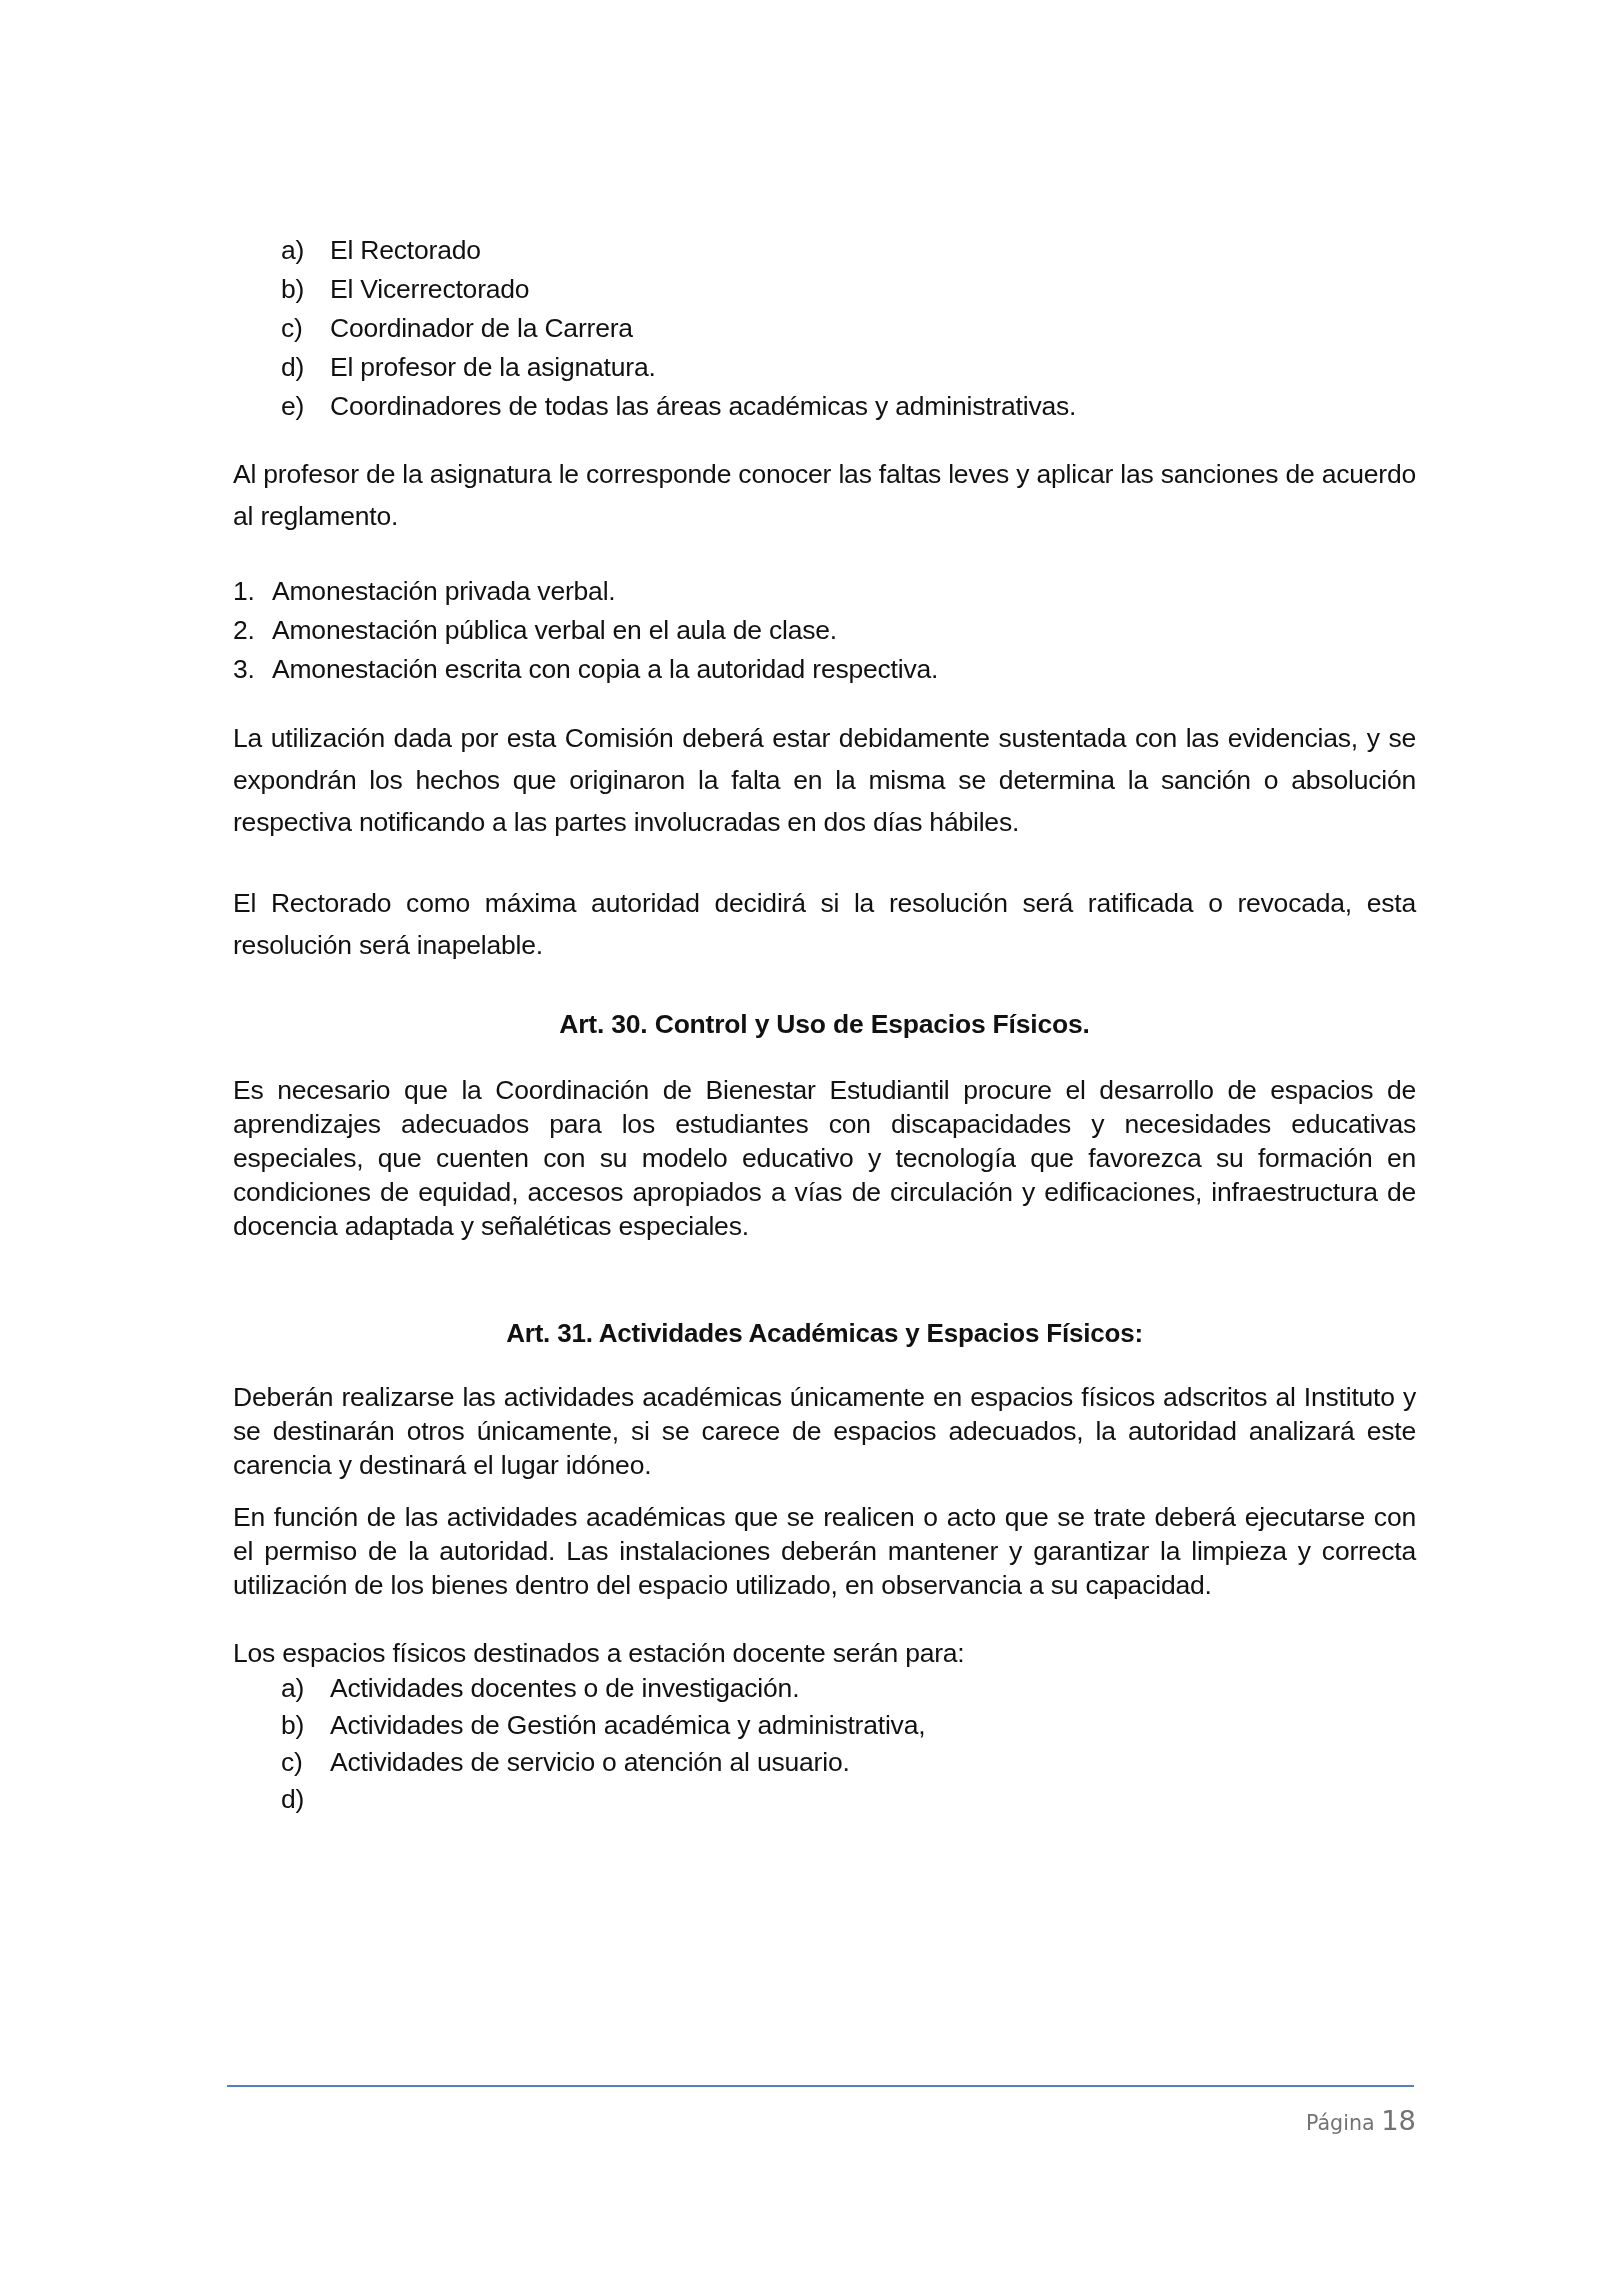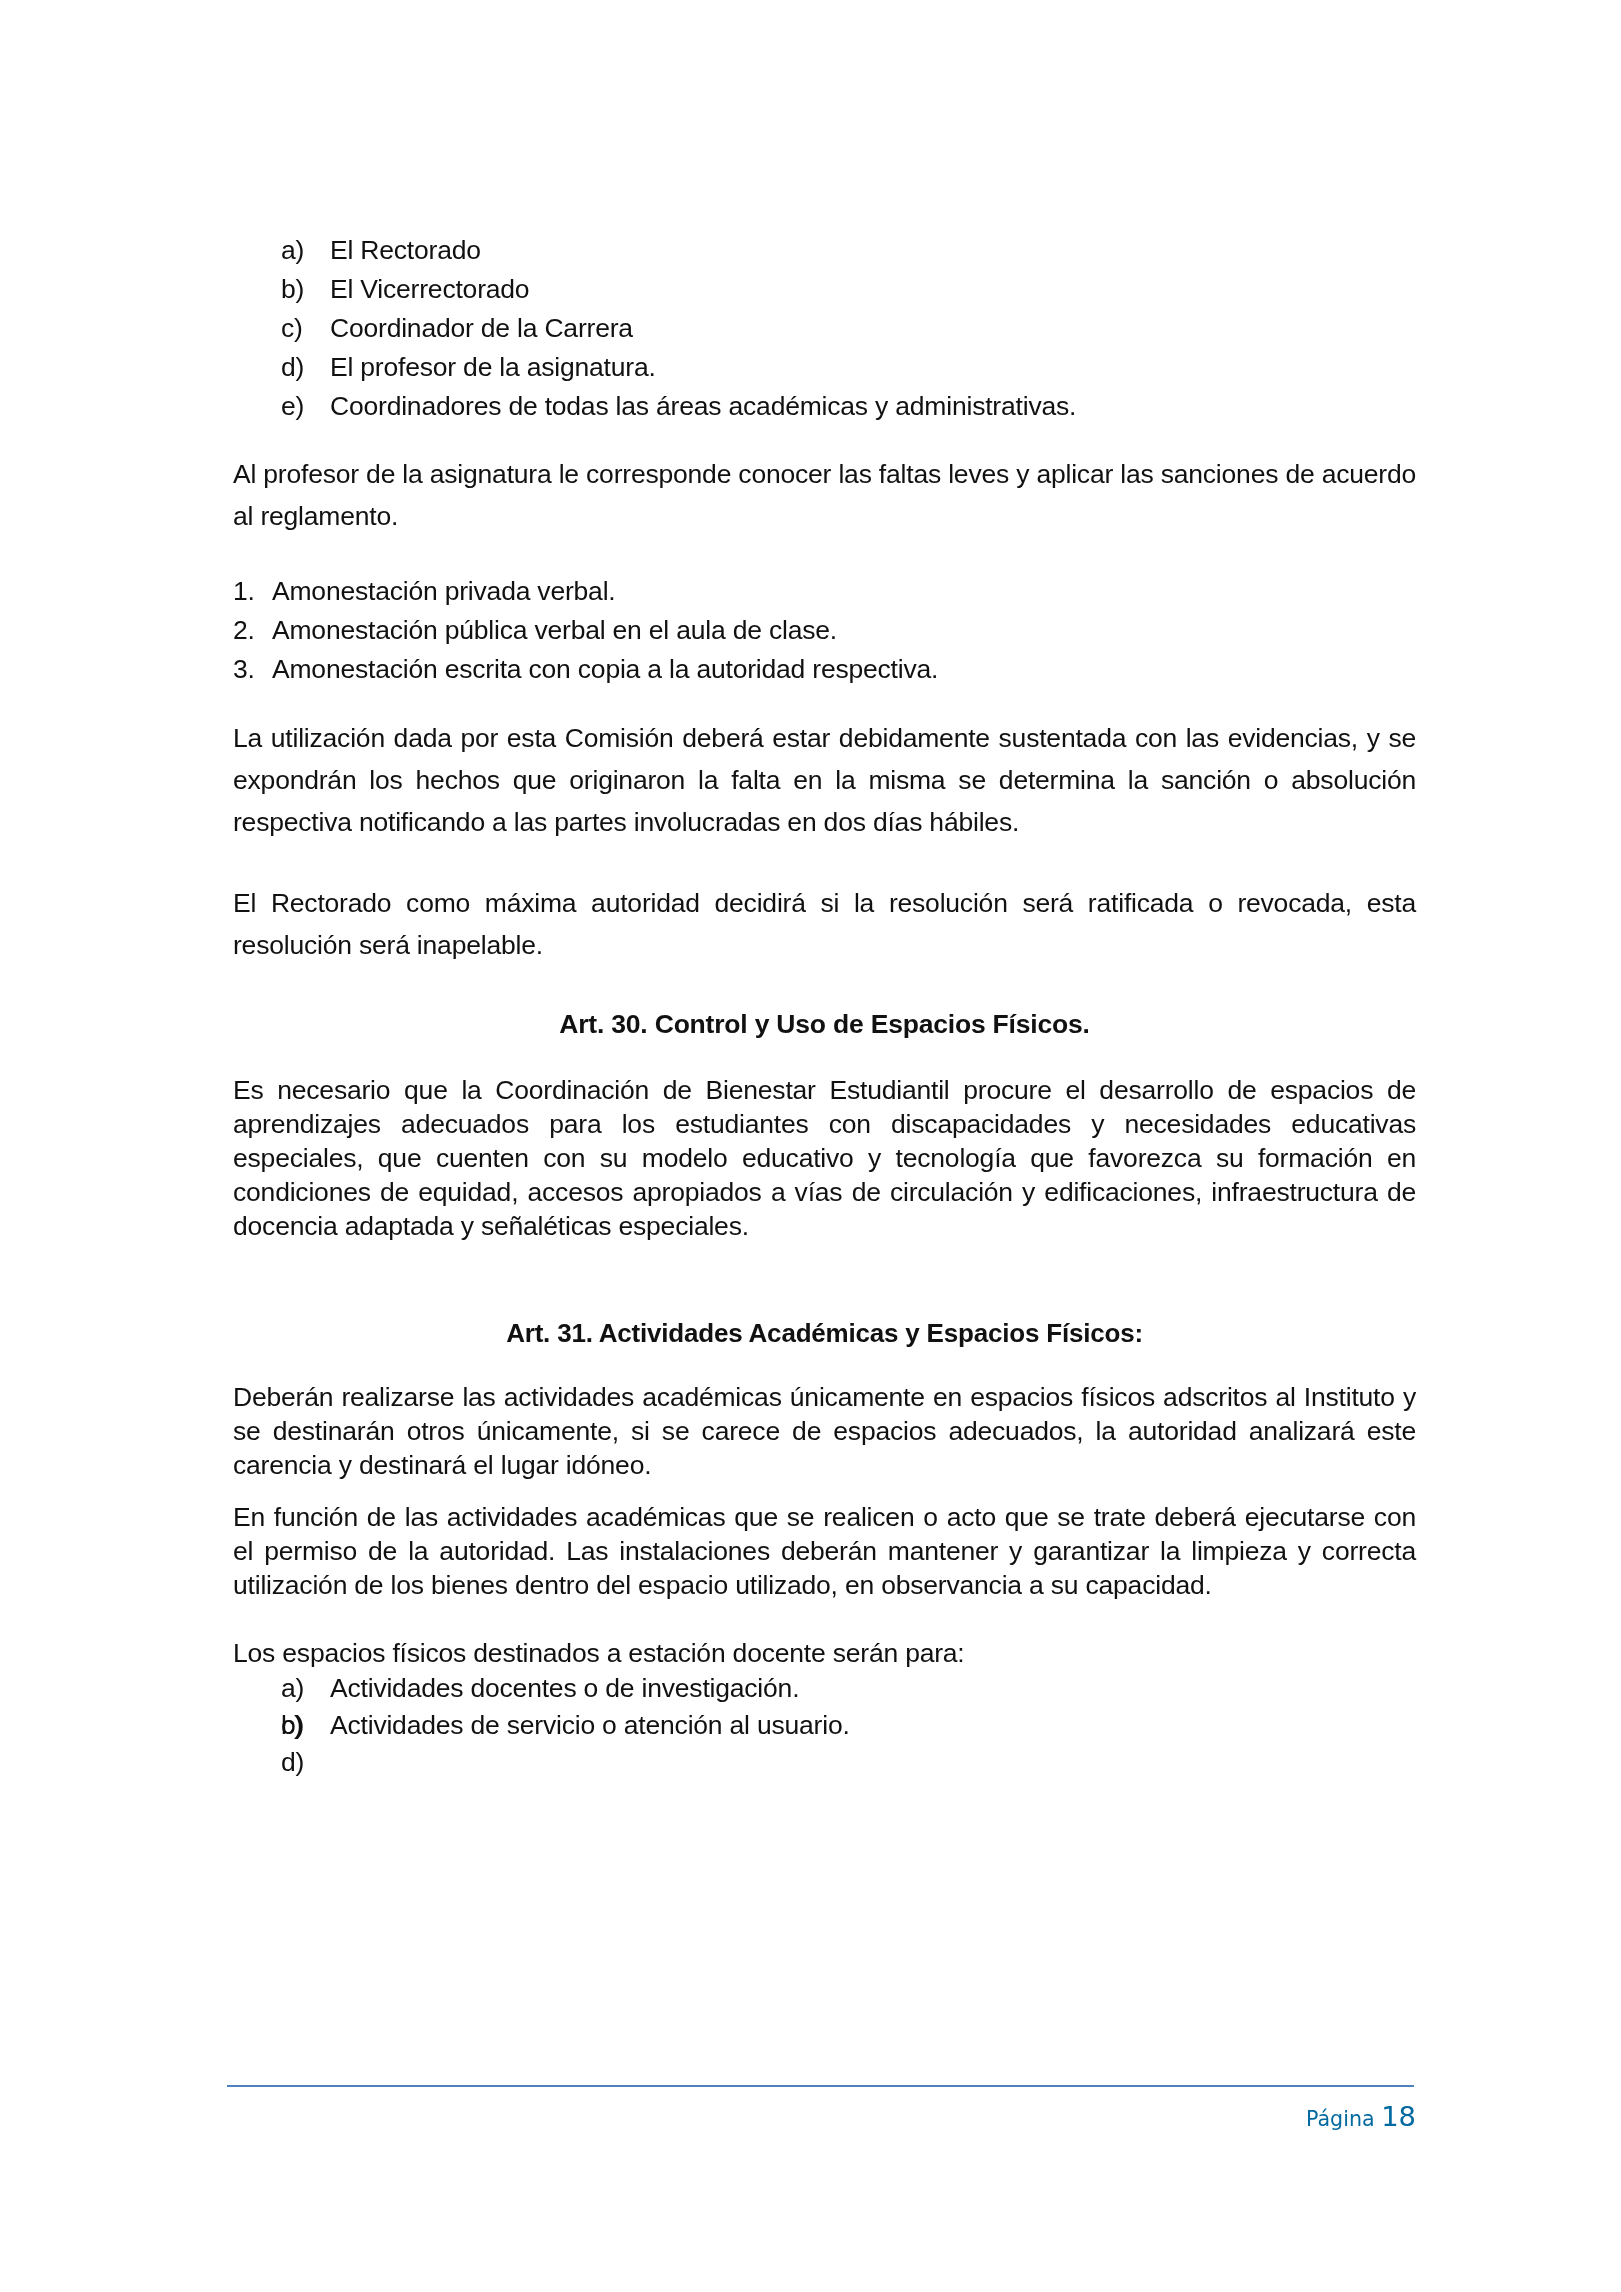--- a/index.html
+++ b/index.html
@@ -76,23 +76,23 @@
       top: 2085px;
       width: 1187px;
       height: 2px;
       background: #4f81bd;
     }
     .footer-page {
       position: absolute;
       right: 205px;
       top: 2100px;
       font-family: "DejaVu Sans", sans-serif;
-      color: #0369a1;
+      color: #737373;
       font-size: 20.6px;
-      line-height: 33px;
+      line-height: 42px;
     }
     .footer-page .num {
       font-size: 27.4px;
     }
   </style>
 </head>
 <body>
 
 <div class="page">
   <div class="content">
@@ -124,21 +124,21 @@
     <h2 class="heading" style="margin-top:71px; font-size:26px; line-height:39px;">Art. 31. Actividades Académicas y Espacios Físicos:</h2>
 
     <p class="para-tight" style="margin-top:27.4px;">Deberán realizarse las actividades académicas únicamente en espacios físicos adscritos al Instituto y se destinarán otros únicamente,  si se carece de espacios adecuados, la autoridad analizará este carencia y destinará el lugar idóneo.</p>
 
     <p class="para-tight" style="margin-top:18px;">En función de las actividades académicas que se realicen o acto que se trate deberá ejecutarse con el permiso de la autoridad.  Las instalaciones deberán mantener y garantizar la limpieza y correcta utilización de los bienes dentro del espacio utilizado, en observancia a su capacidad.</p>
 
     <p class="para-tight" style="margin-top:34px;">Los espacios físicos destinados a estación docente serán para:</p>
 
     <ol class="alpha-list tight-list">
       <li><span class="marker">a)</span><span>Actividades docentes o de investigación.</span></li>
-      <li><span class="marker">b)</span></li>
+      <li><span class="marker">b)</span><span>Actividades de Gestión académica y administrativa,</span></li>
       <li><span class="marker">c)</span><span>Actividades de servicio o atención al usuario.</span></li>
       <li><span class="marker">d)</span></li>
     </ol>
   </div>
 
   <div class="footer-rule"></div>
   <div class="footer-page">
     <span>Página</span>
     <span class="num">18</span>
   </div>

